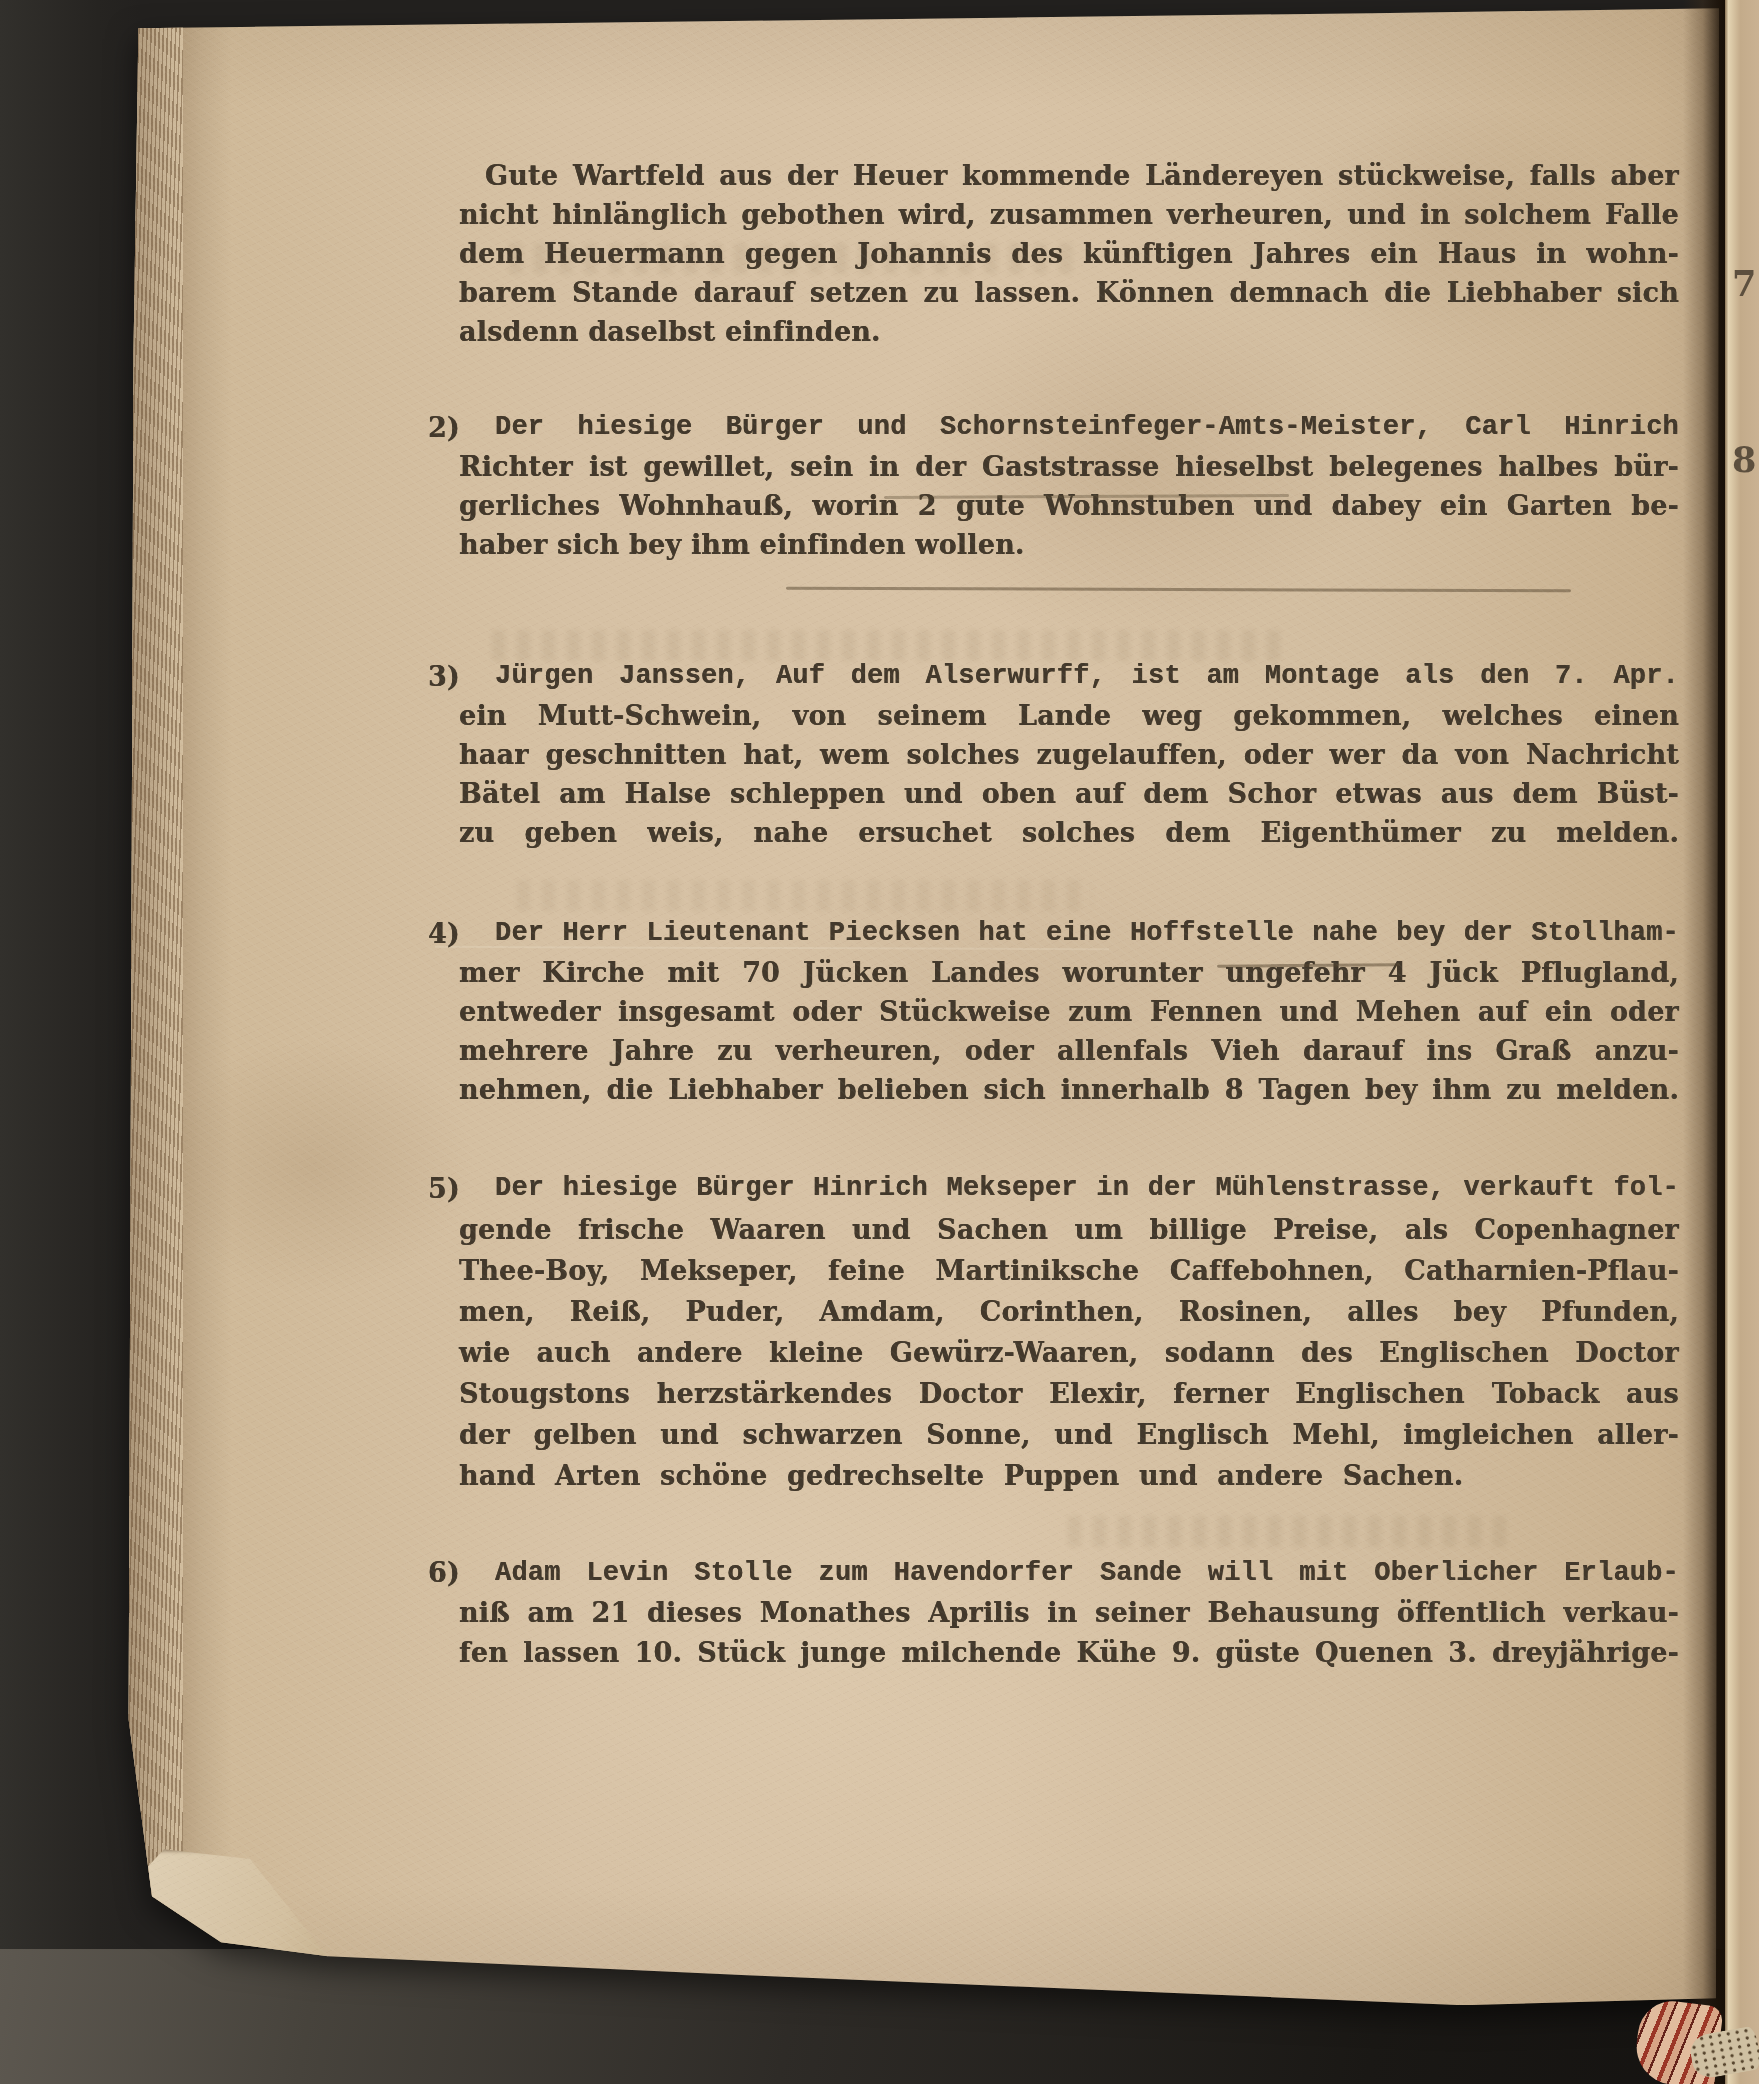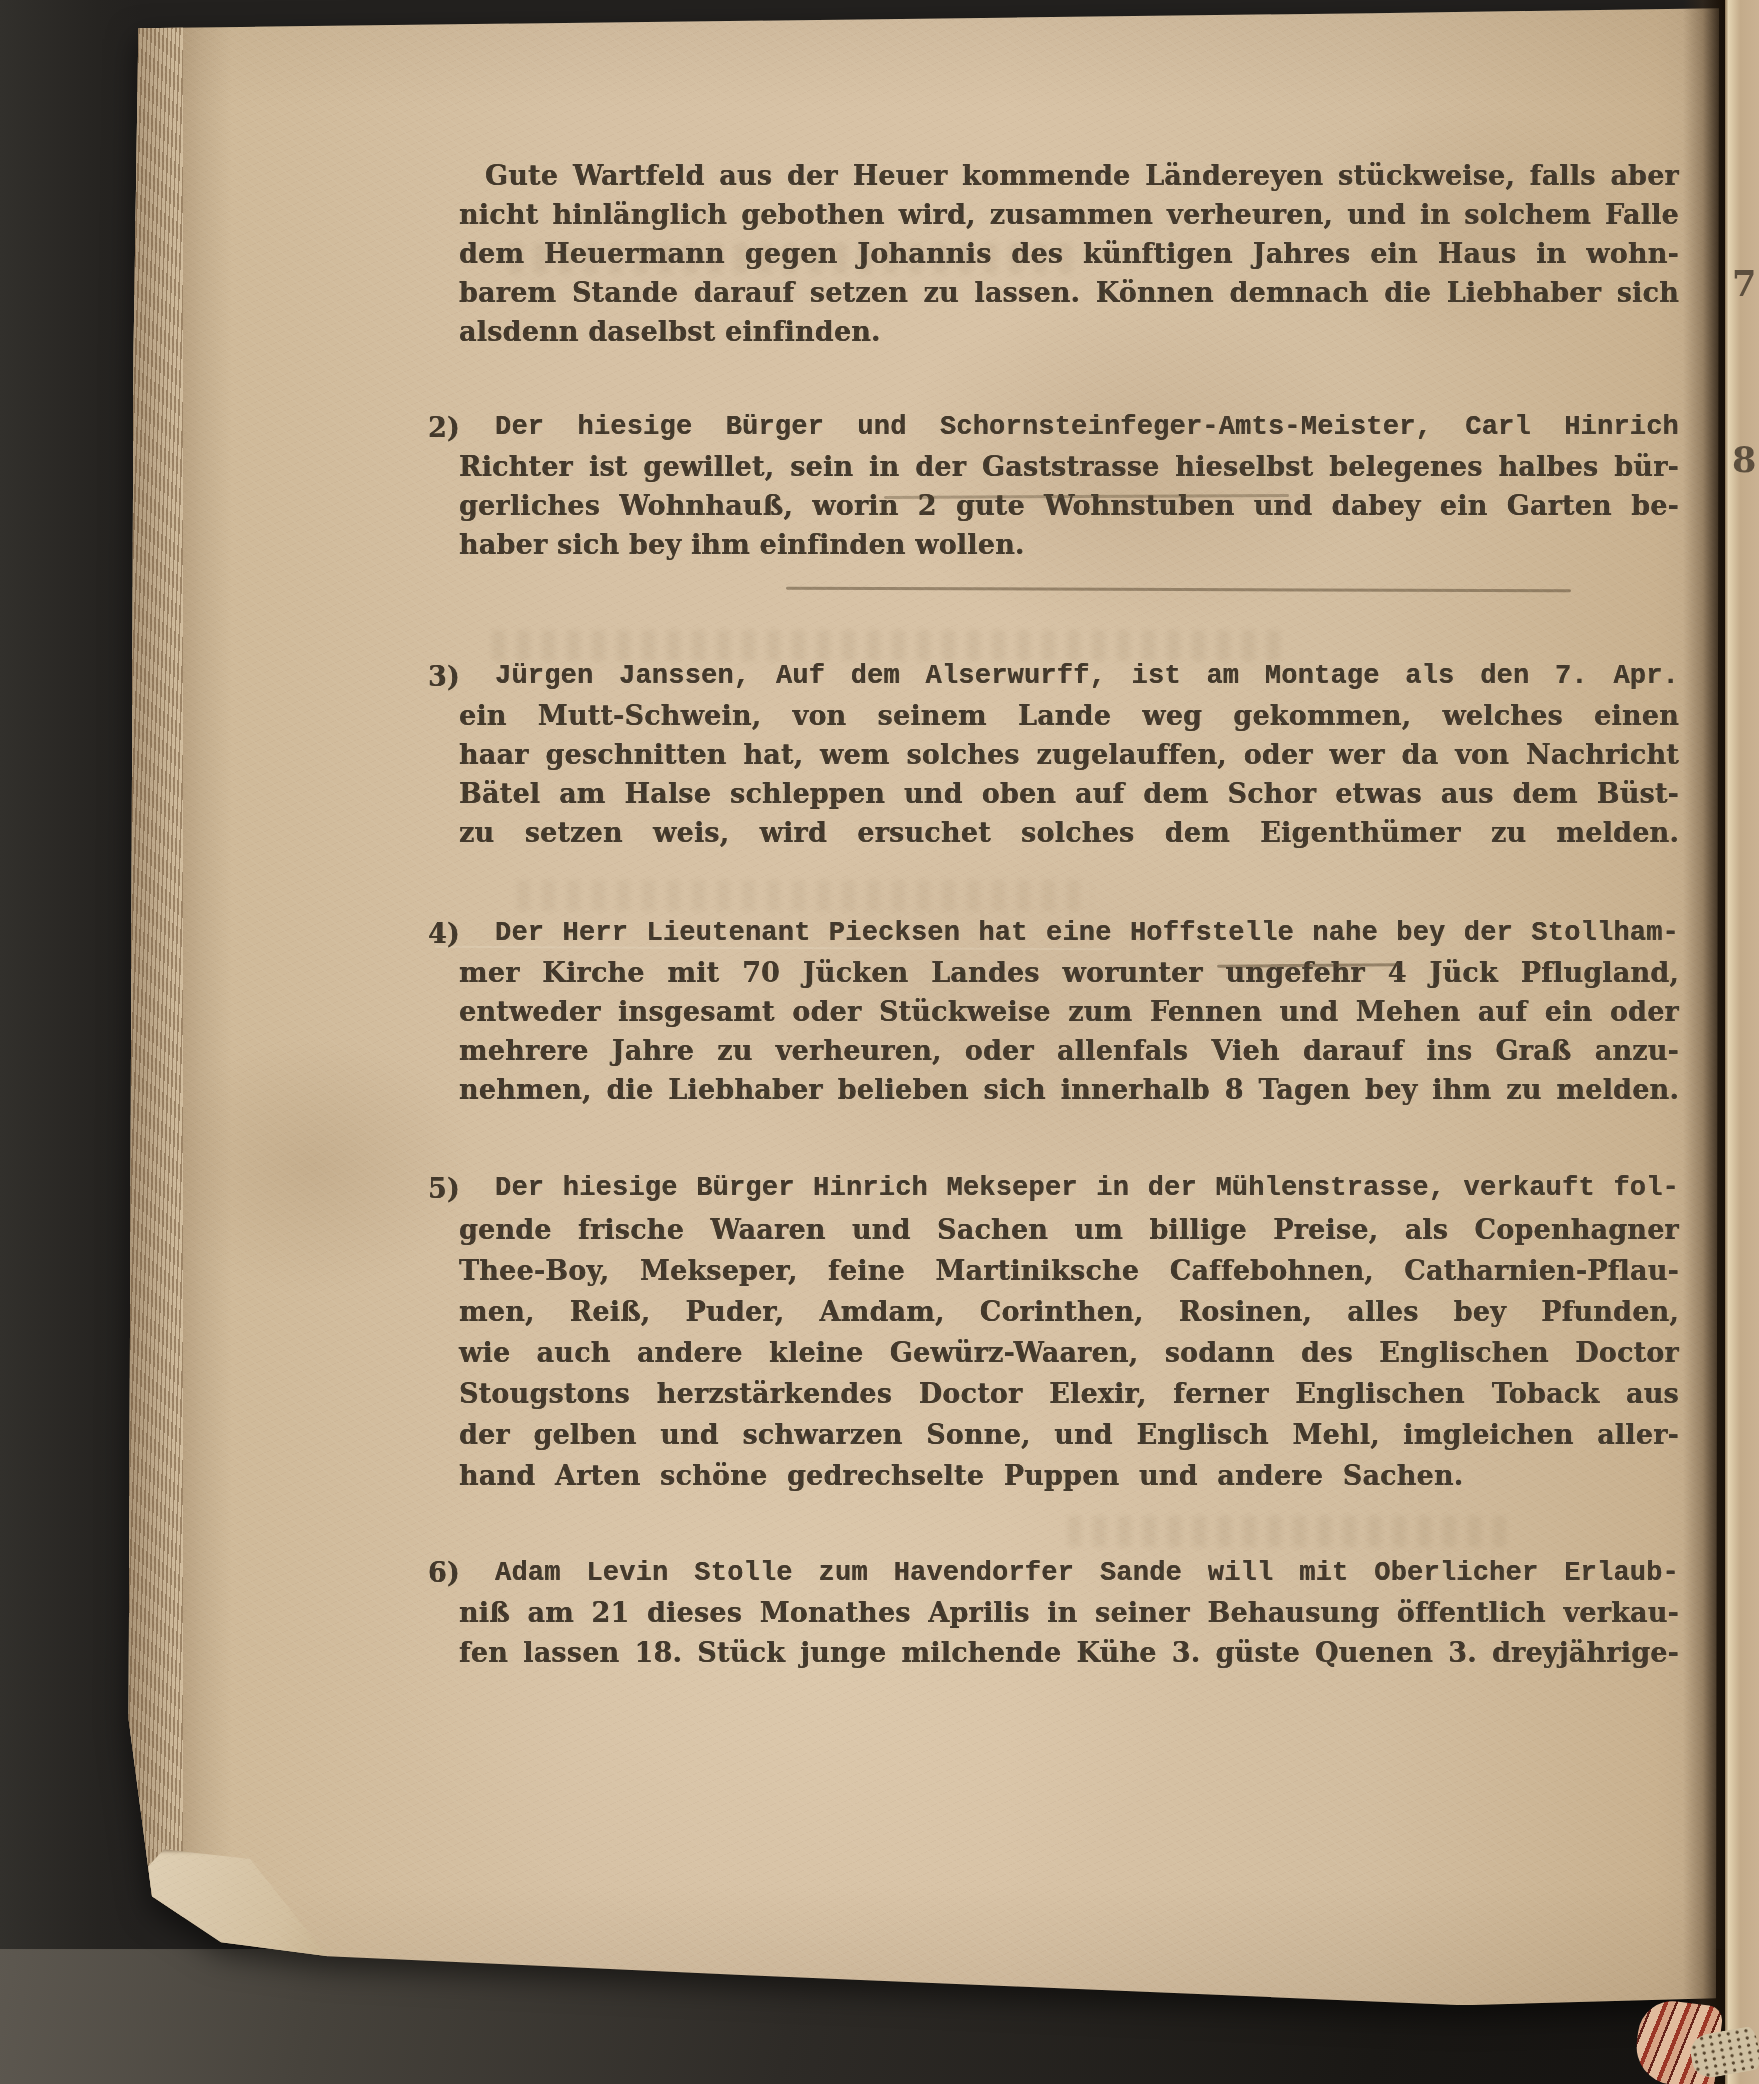--- a/index.html
+++ b/index.html
@@ -125,21 +125,21 @@
       <div class="pline">gerliches Wohnhauß, worin 2 gute Wohnstuben und dabey ein Garten be-</div>
       <div class="pline last">haber sich bey ihm einfinden wollen.</div>
     </div>
 
     <div class="para" style="top:649px;line-height:39px;">
       <div class="pnum">3)</div>
       <div class="pline indnum">Jürgen Janssen, Auf dem Alserwurff, ist am Montage als den 7. Apr.</div>
       <div class="pline">ein Mutt-Schwein, von seinem Lande weg gekommen, welches einen</div>
       <div class="pline">haar geschnitten hat, wem solches zugelauffen, oder wer da von Nachricht</div>
       <div class="pline">Bätel am Halse schleppen und oben auf dem Schor etwas aus dem Büst-</div>
-      <div class="pline">zu setzen weis, wird ersuchet solches dem Eigenthümer zu melden.</div>
+      <div class="pline">zu geben weis, nahe ersuchet solches dem Eigenthümer zu melden.</div>
     </div>
 
     <div class="para" style="top:906px;line-height:39px;">
       <div class="pnum">4)</div>
       <div class="pline indnum">Der Herr Lieutenant Piecksen hat eine Hoffstelle nahe bey der Stollham-</div>
       <div class="pline">mer Kirche mit 70 Jücken Landes worunter ungefehr 4 Jück Pflugland,</div>
       <div class="pline">entweder insgesamt oder Stückweise zum Fennen und Mehen auf ein oder</div>
       <div class="pline">mehrere Jahre zu verheuren, oder allenfals Vieh darauf ins Graß anzu-</div>
       <div class="pline">nehmen, die Liebhaber belieben sich innerhalb 8 Tagen bey ihm zu melden.</div>
     </div>
@@ -153,21 +153,21 @@
       <div class="pline">wie auch andere kleine Gewürz-Waaren, sodann des Englischen Doctor</div>
       <div class="pline">Stougstons herzstärkendes Doctor Elexir, ferner Englischen Toback aus</div>
       <div class="pline">der gelben und schwarzen Sonne, und Englisch Mehl, imgleichen aller-</div>
       <div class="pline last loose">hand Arten schöne gedrechselte Puppen und andere Sachen.</div>
     </div>
 
     <div class="para" style="top:1545px;line-height:40px;">
       <div class="pnum">6)</div>
       <div class="pline indnum">Adam Levin Stolle zum Havendorfer Sande will mit Oberlicher Erlaub-</div>
       <div class="pline">niß am 21 dieses Monathes Aprilis in seiner Behausung öffentlich verkau-</div>
-      <div class="pline">fen lassen 18. Stück junge milchende Kühe 3. güste Quenen 3. dreyjährige-</div>
+      <div class="pline">fen lassen 10. Stück junge milchende Kühe 9. güste Quenen 3. dreyjährige-</div>
     </div>
 
     <div id="ul-1" class="underline"></div>
     <div id="ul-2" class="underline"></div>
     <div id="ul-3" class="underline"></div>
   </div>
 </div>
 
 <div id="gutter"></div>
 <div id="next-page"></div>

